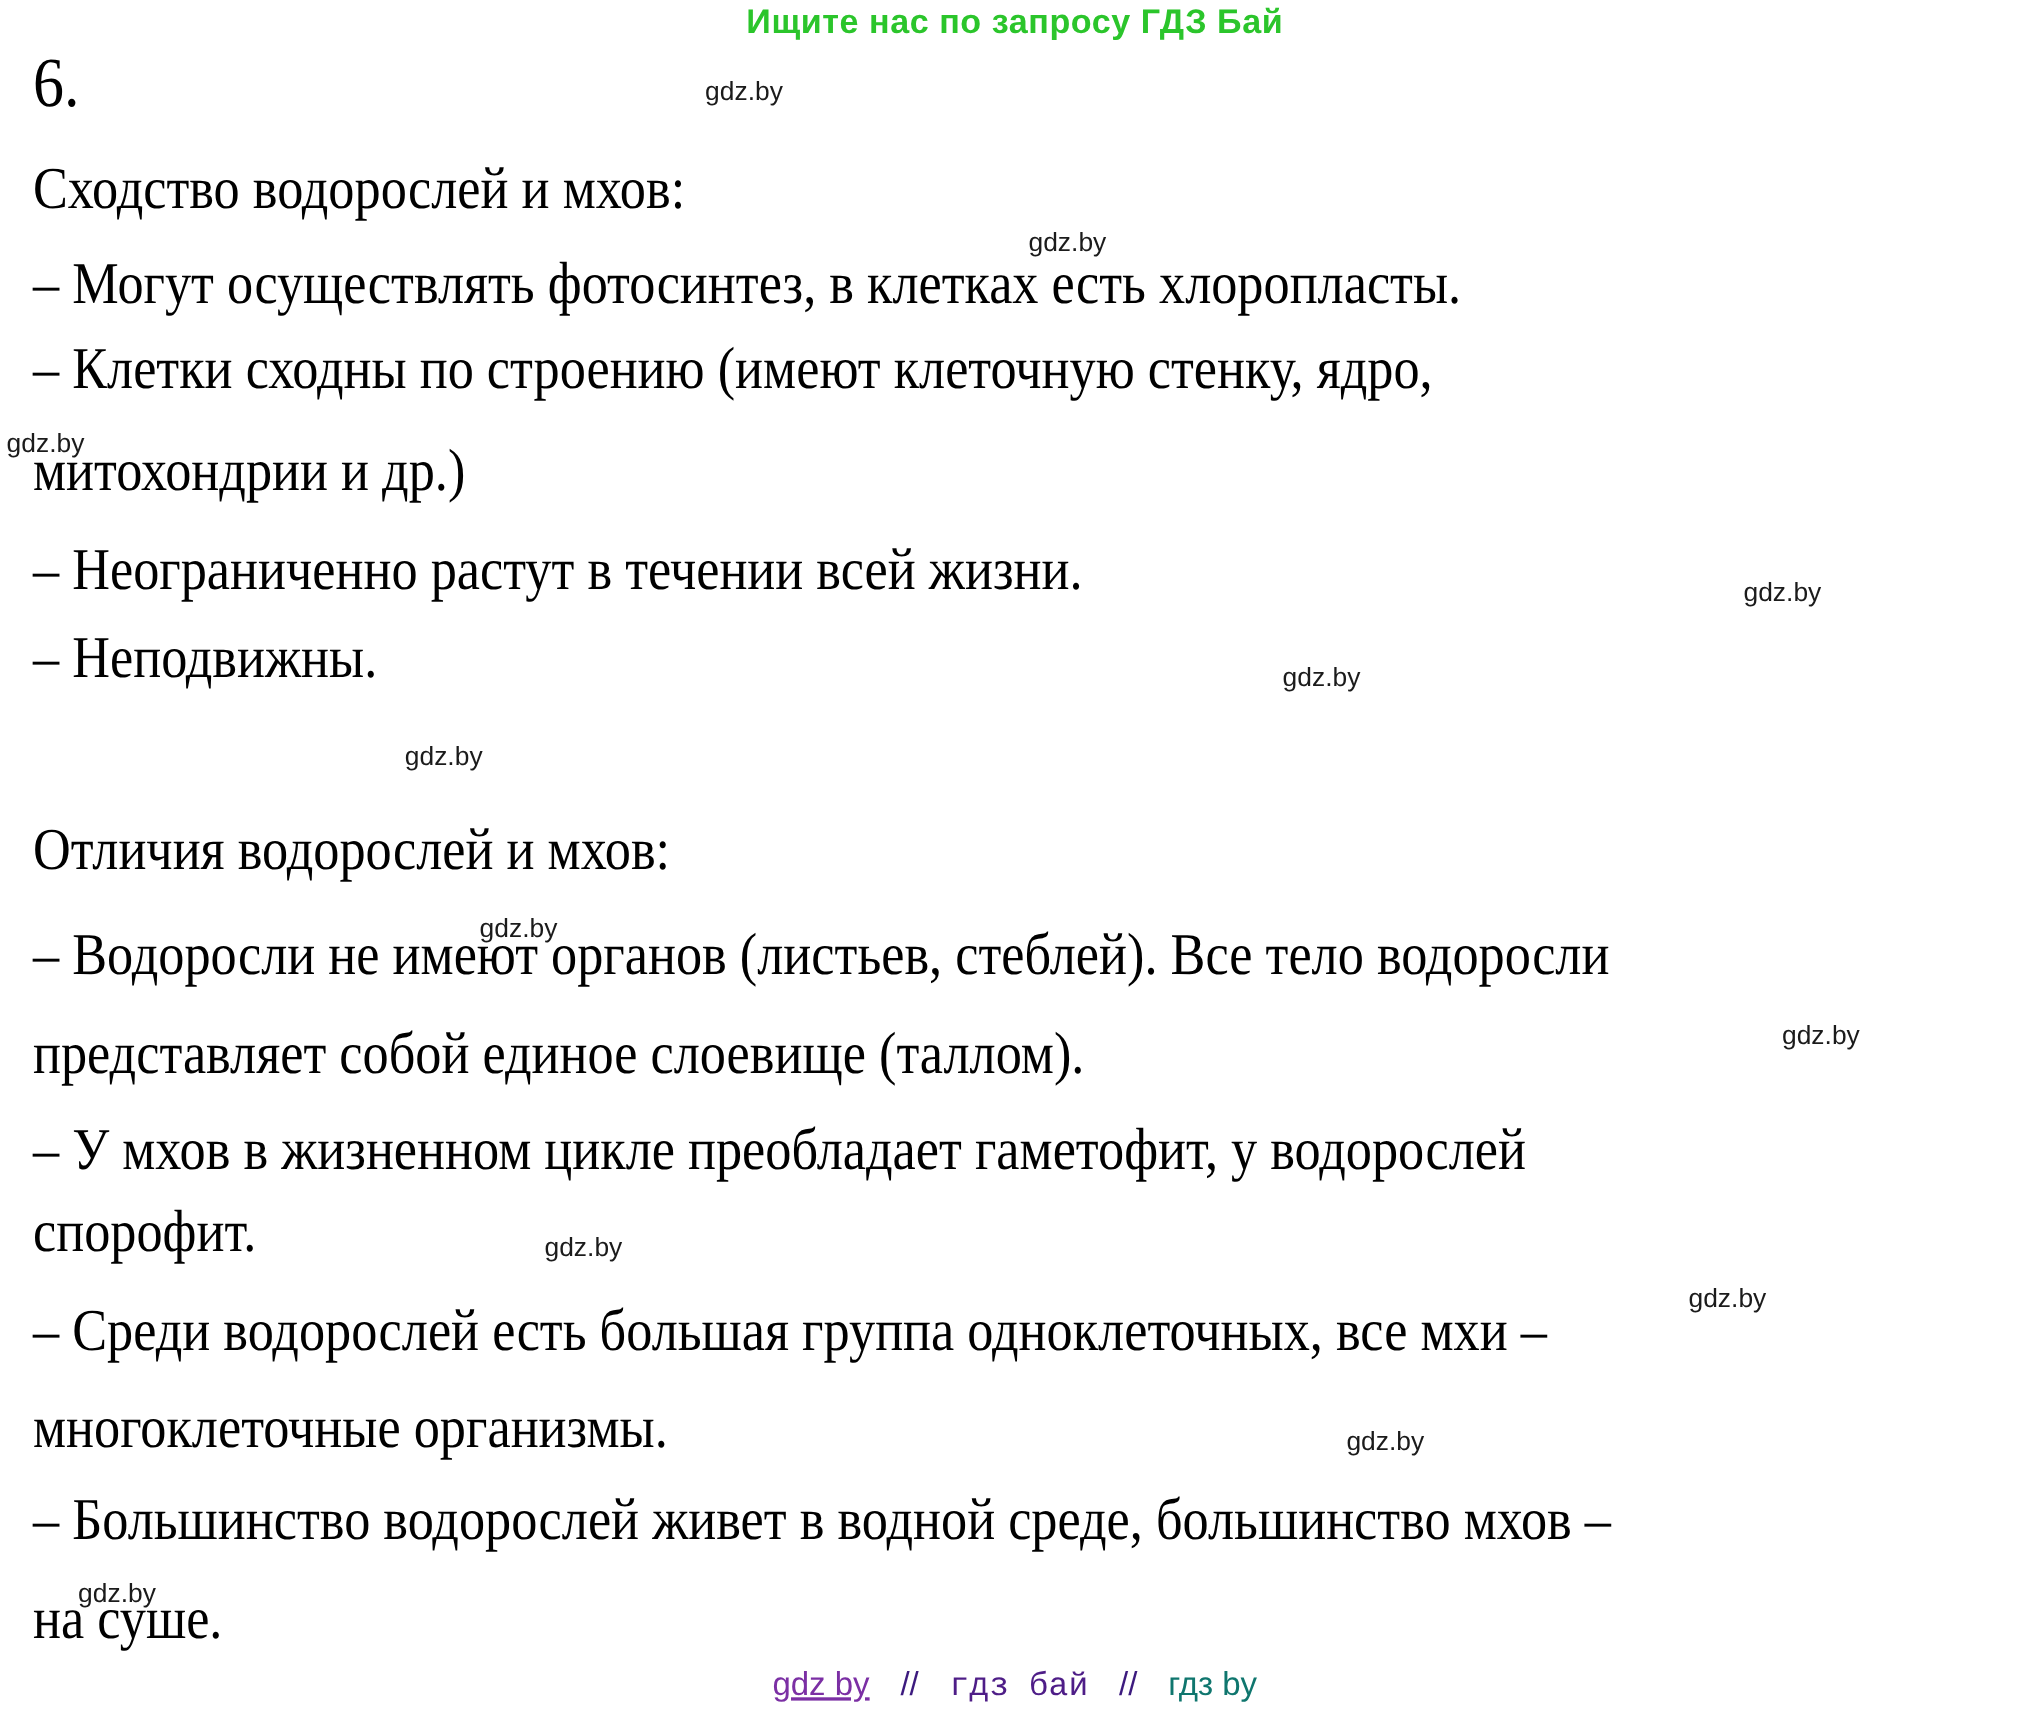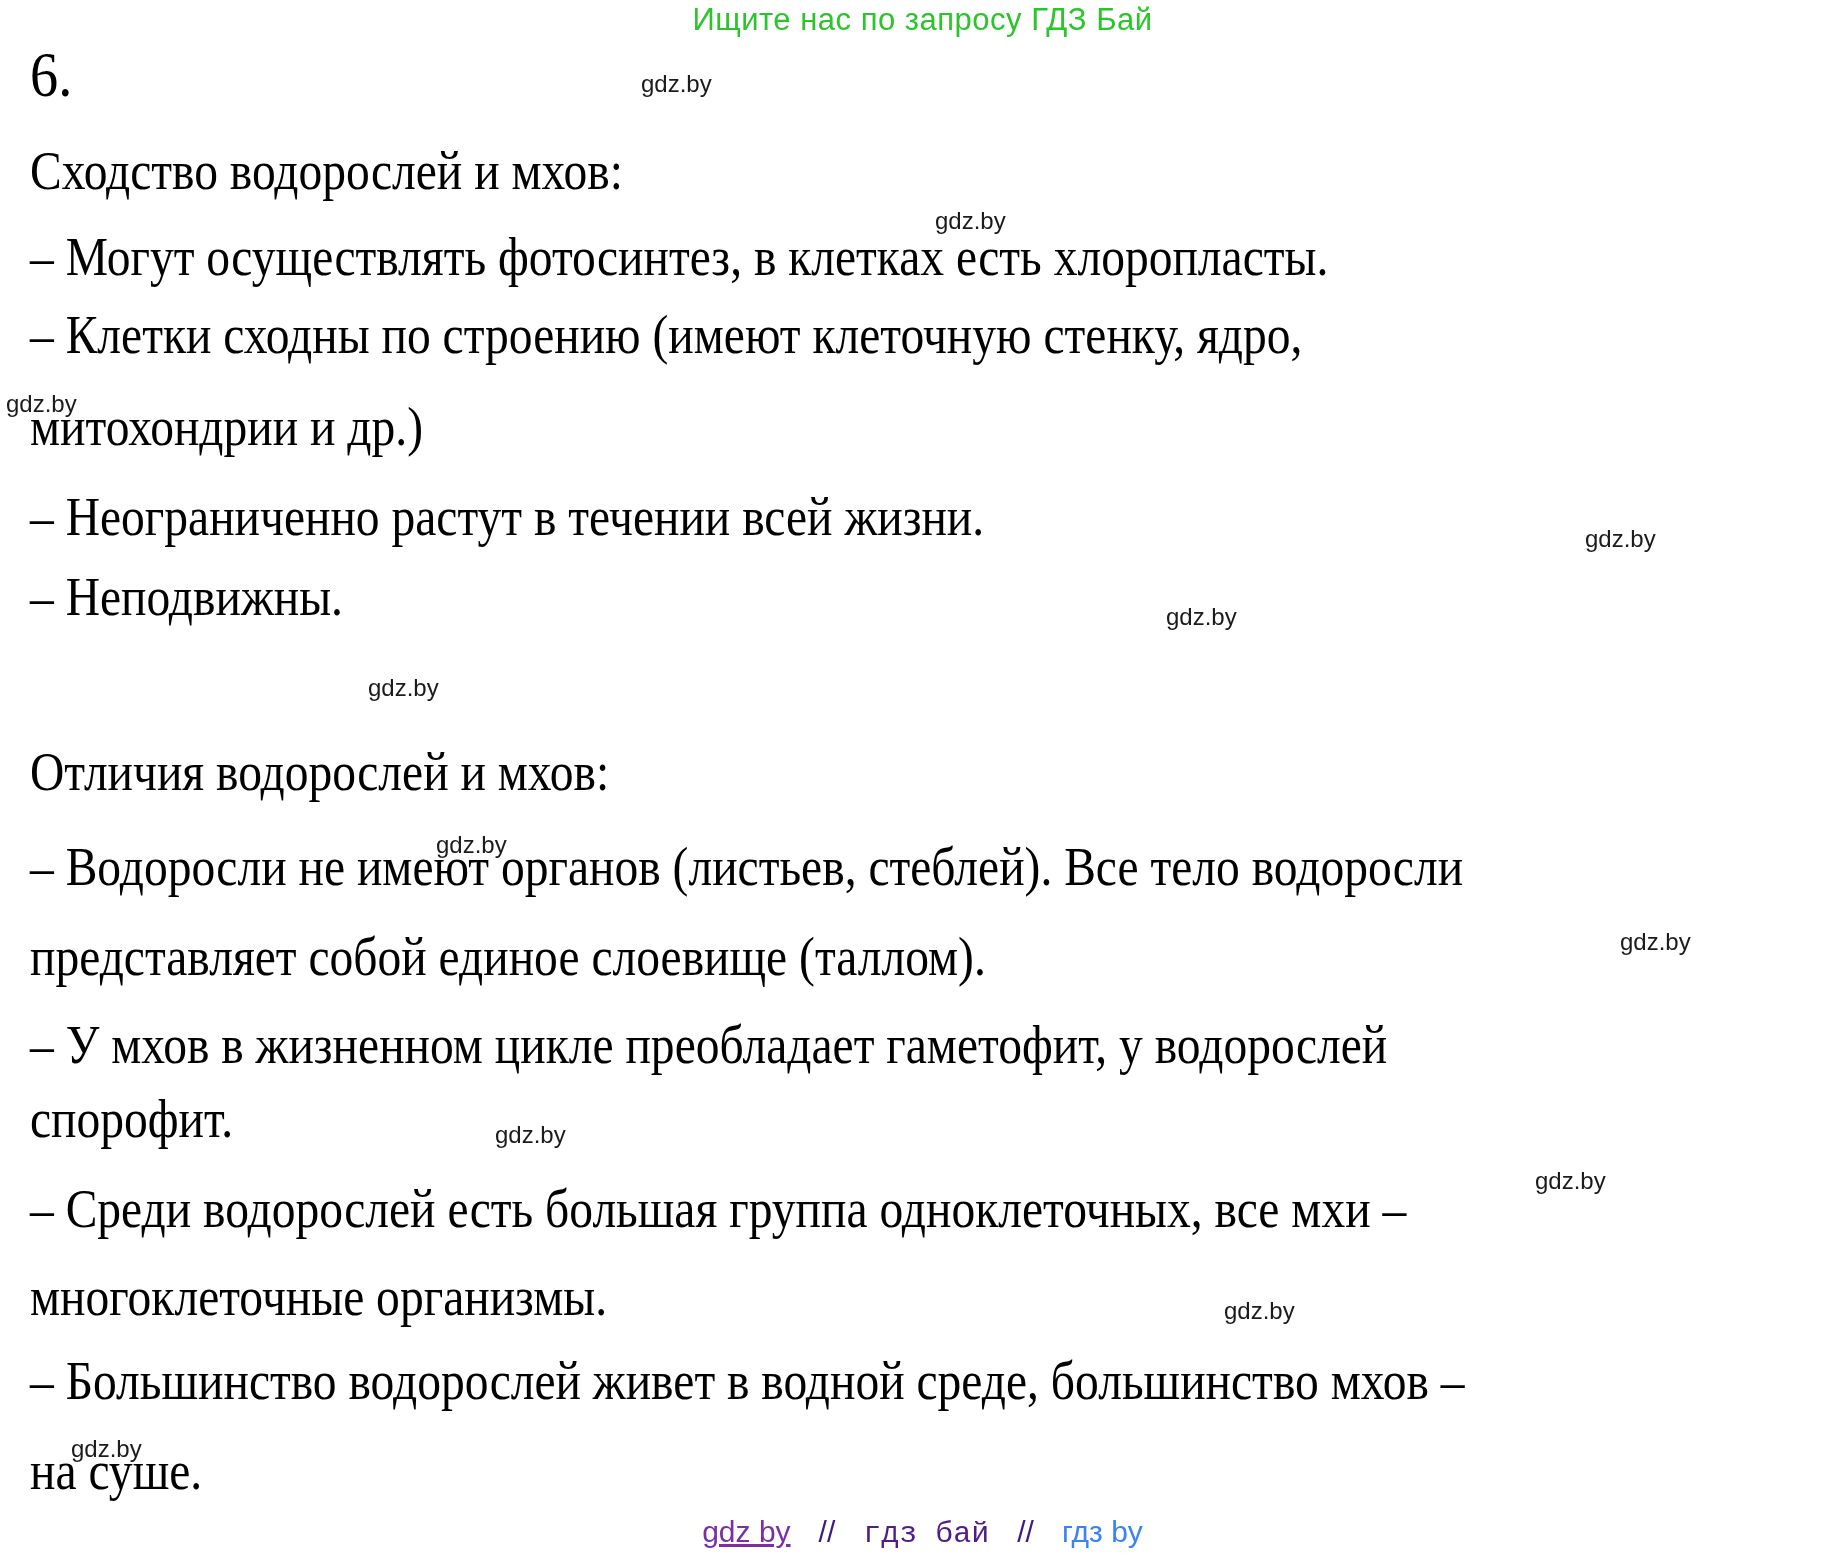--- a/index.html
+++ b/index.html
@@ -12,21 +12,21 @@
     font-family: "Liberation Serif", serif;
   }
   .banner {
     position: absolute;
     top: 2px;
     left: 0;
     width: 100%;
     text-align: center;
     font-family: "Liberation Sans", sans-serif;
     font-size: 31px;
-    font-weight: 400;
+    font-weight: 700;
     letter-spacing: 0.5px;
   }
   .wm {
     position: absolute;
     font-family: "Liberation Sans", sans-serif;
     font-size: 24px;
     line-height: 30px;
     white-space: nowrap;
     margin-top: 12px;
   }
@@ -87,14 +87,14 @@
       <div class="line answer-line" style="top: 822px; color: rgb(0, 0, 0);">– Водоросли не имеют органов (листьев, стеблей). Все тело водоросли</div>
       <div class="line answer-line" style="top: 912px; color: rgb(0, 0, 0);">представляет собой единое слоевище (таллом).</div>
       <div class="line answer-line" style="top: 1000px; color: rgb(0, 0, 0);">– У мхов в жизненном цикле преобладает гаметофит, у водорослей</div>
       <div class="line answer-line" style="top: 1074px; color: rgb(0, 0, 0);">спорофит.</div>
       <div class="line answer-line" style="top: 1164px; color: rgb(0, 0, 0);">– Среди водорослей есть большая группа одноклеточных, все мхи –</div>
       <div class="line answer-line" style="top: 1252px; color: rgb(0, 0, 0);">многоклеточные организмы.</div>
       <div class="line answer-line" style="top: 1336px; color: rgb(0, 0, 0);">– Большинство водорослей живет в водной среде, большинство мхов –</div>
       <div class="line answer-line" style="top: 1426px; color: rgb(0, 0, 0);">на суше.</div>
     </div>
 
-  <div class="footer" id="footer"><span style="color: rgb(123, 47, 164); text-decoration: underline;">gdz by</span><span style="color: rgb(60, 26, 126);">//</span><span style="color: rgb(78, 29, 135); font-family: Liberation Mono, monospace;">гдз бай</span><span style="color: rgb(60, 26, 126);">//</span><span style="color: #3b82f6;">гдз by</span></div>
+  <div class="footer" id="footer"><span style="color: rgb(123, 47, 164); text-decoration: underline;">gdz by</span><span style="color: rgb(60, 26, 126);">//</span><span style="color: rgb(78, 29, 135); font-family: Liberation Mono, monospace;">гдз бай</span><span style="color: rgb(60, 26, 126);">//</span><span style="color: #0f766e;">гдз by</span></div>
 </div>
 
 </body></html>

